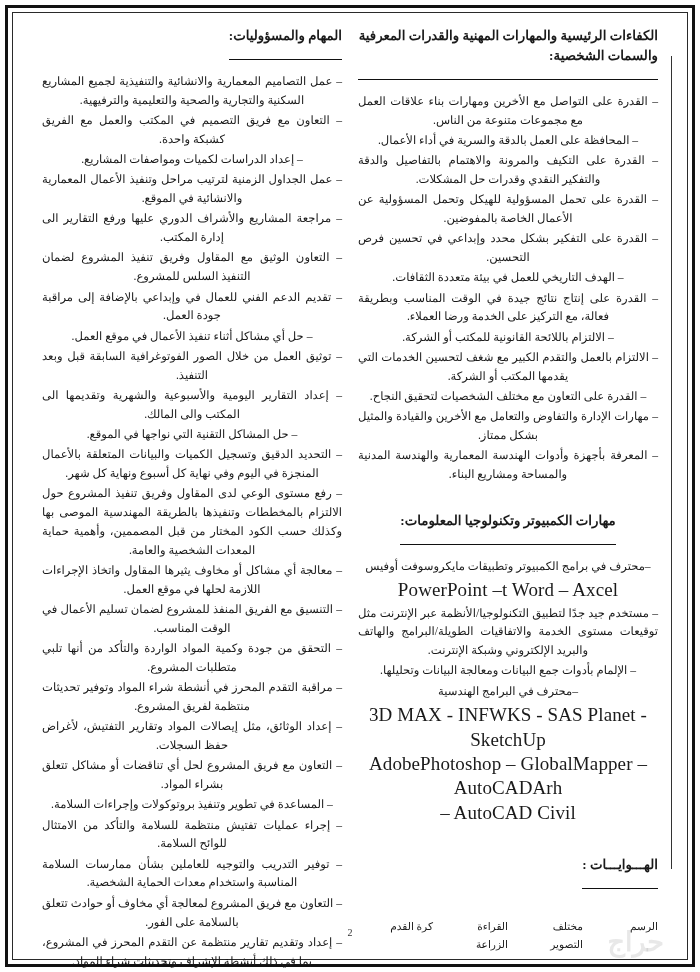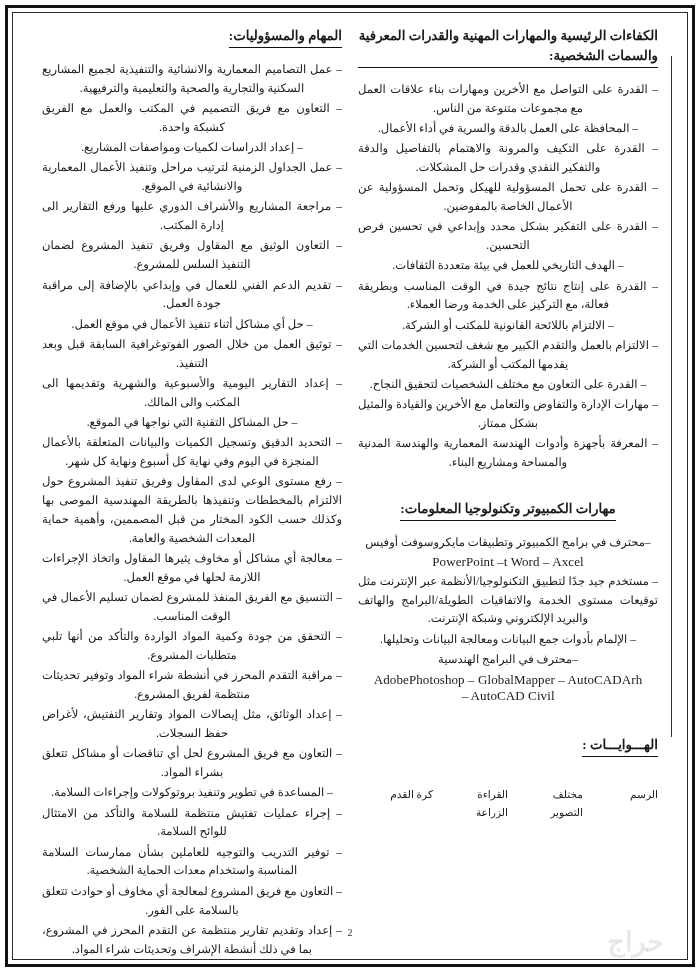--- a/index.html
+++ b/index.html
@@ -67,21 +67,21 @@
     background: #333333;
   }
   
   .sec-head {
     font-weight: bold;
     font-size: 13.3px;
     line-height: 1.5;
     text-align: right;
     border-bottom: 1.6px solid #111111;
     display: inline-block;
-    padding-bottom: 1px;
+    padding-bottom: 13px;
     margin: 0 0 13px 0;
     letter-spacing: 0;
   }
   .sec-head.wide {
     display: block;
     width: 100%;
   }
   .head-row {
     text-align: right;
   }
@@ -98,21 +98,21 @@
     text-align-last: center;
   }
   .items-right .item {
     text-align: justify;
     text-align-last: center;
   }
   
   .skills-head-wrap { margin-top: 26px; text-decoration: underline; }
   .latin {
     font-family: "Liberation Serif", "DejaVu Serif", serif;
-    font-size: 13px;
+    font-size: 19px;
     line-height: 1.28;
     direction: ltr;
     text-align: center;
     letter-spacing: 0.1px;
     margin: 1px 0 2px 0;
     white-space: nowrap;
   }
   .latin.block {
     white-space: normal;
     margin: 0;
@@ -198,20 +198,21 @@
           </div>
         </div>
 
         <div class="items">
           <div class="item">–محترف في برامج الكمبيوتر وتطبيقات مايكروسوفت أوفيس</div>
           <div class="latin">PowerPoint  –t Word – Axcel</div>
           <div class="item">– مستخدم جيد جدًا لتطبيق التكنولوجيا/الأنظمة عبر الإنترنت مثل توقيعات مستوى الخدمة والاتفاقيات الطويلة/البرامج والهاتف والبريد الإلكتروني وشبكة الإنترنت.</div>
           <div class="item">– الإلمام بأدوات جمع البيانات ومعالجة البيانات وتحليلها.</div>
           <div class="item">–محترف في البرامج الهندسية</div>
           <div class="latin-group">
+            <div class="latin block">3D MAX  -  INFWKS  -  SAS Planet  -SketchUp</div>
             <div class="latin block">AdobePhotoshop – GlobalMapper   –   AutoCADArh</div>
             <div class="latin block">–  AutoCAD Civil</div>
           </div>
         </div>
 
         <div class="hobbies-head-wrap head-row">
           <div class="sec-head">الهـــوايـــات :</div>
         </div>
 
         <div class="hobby-grid">

